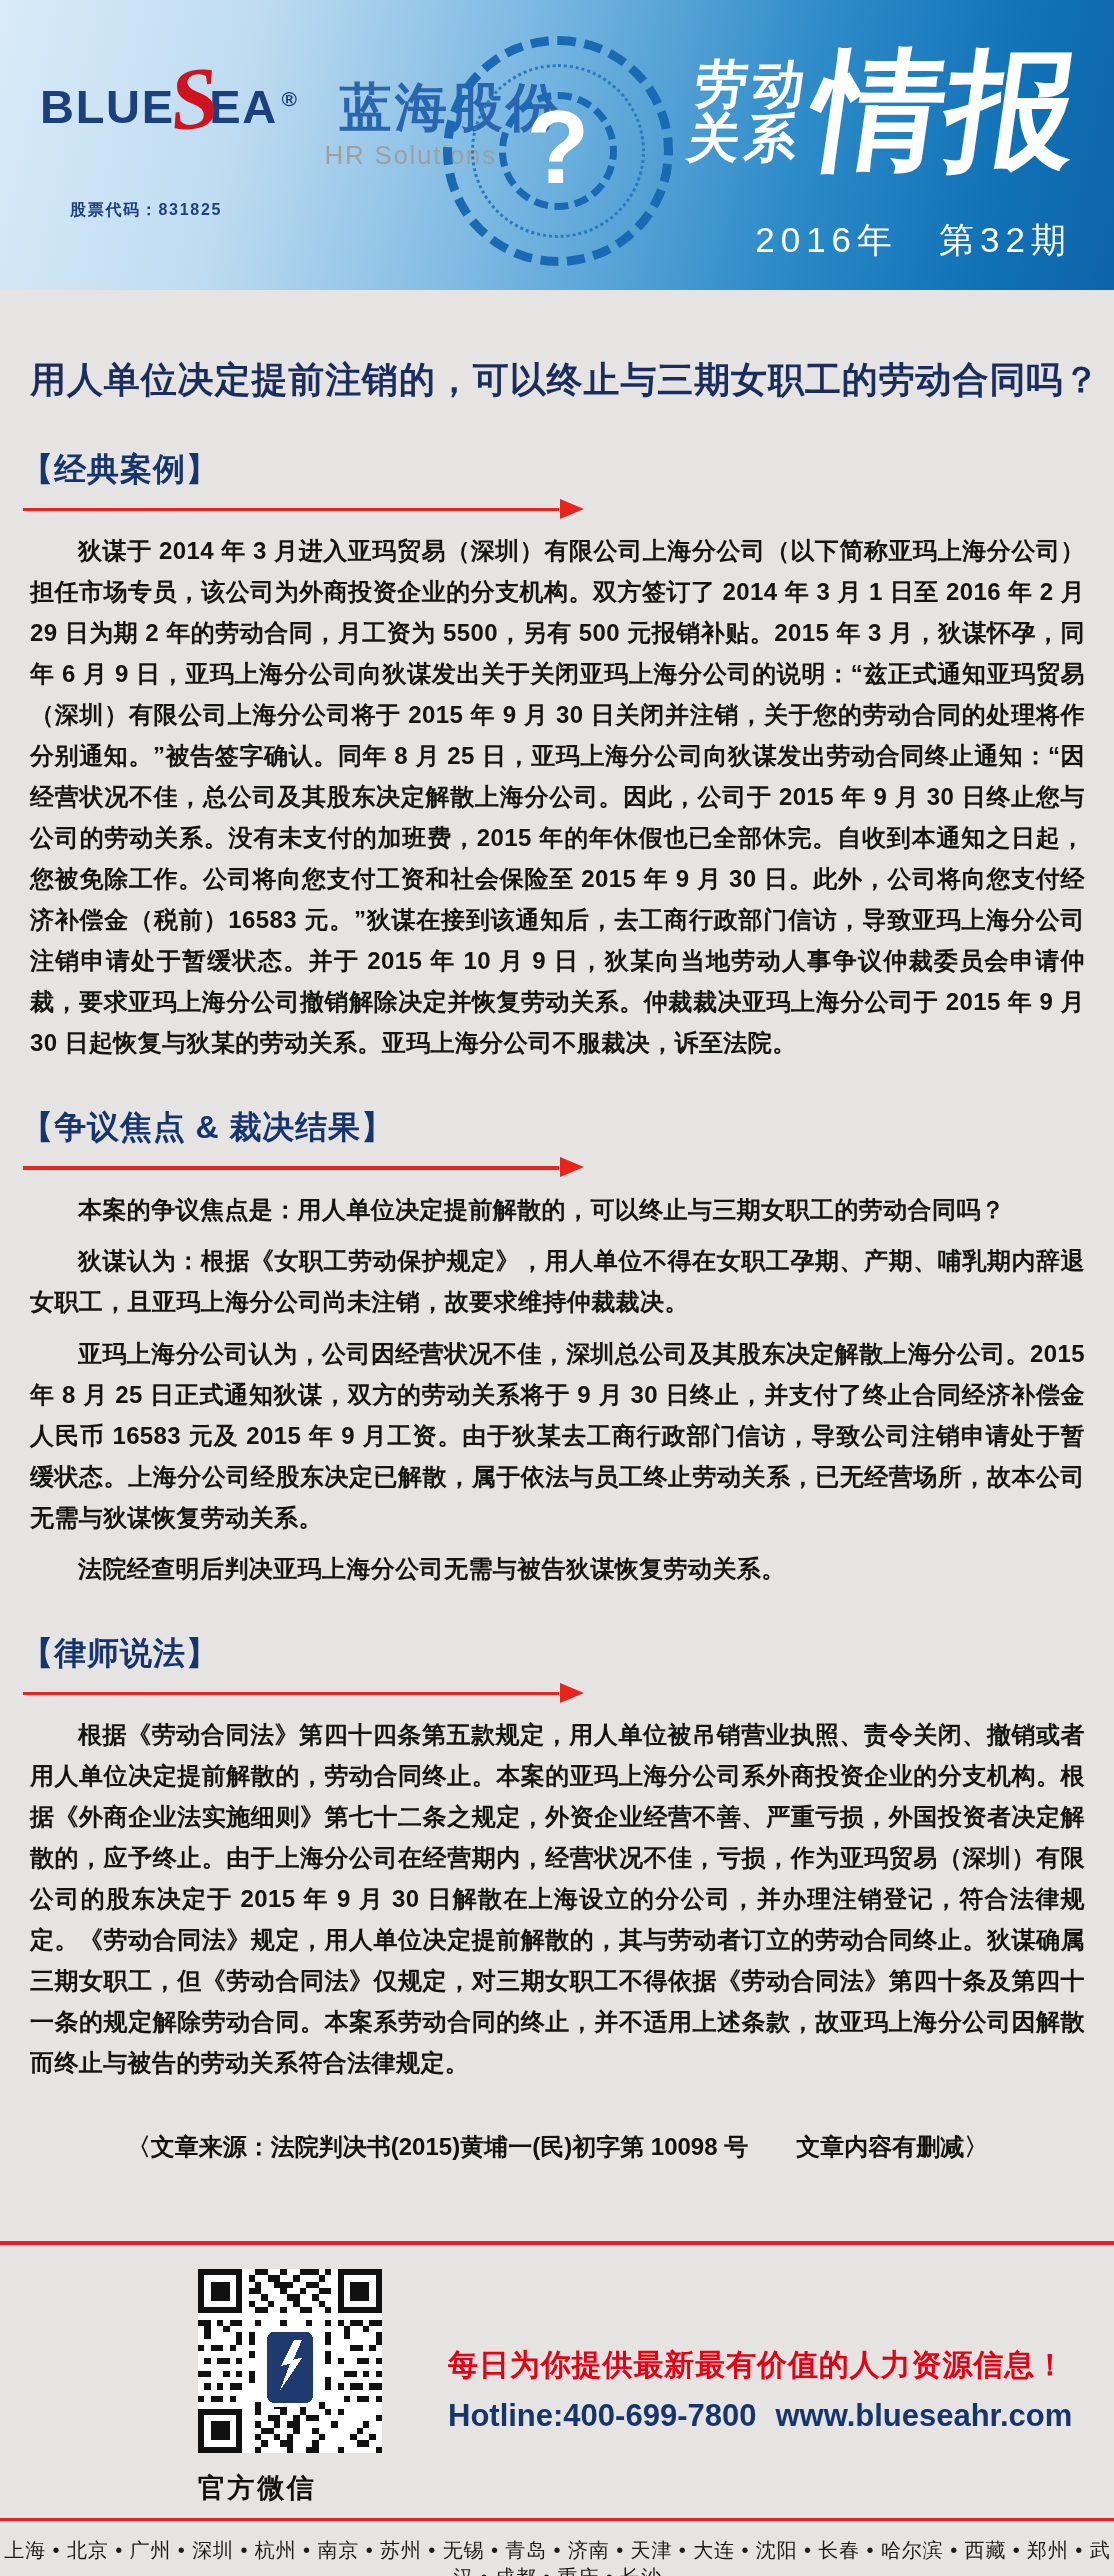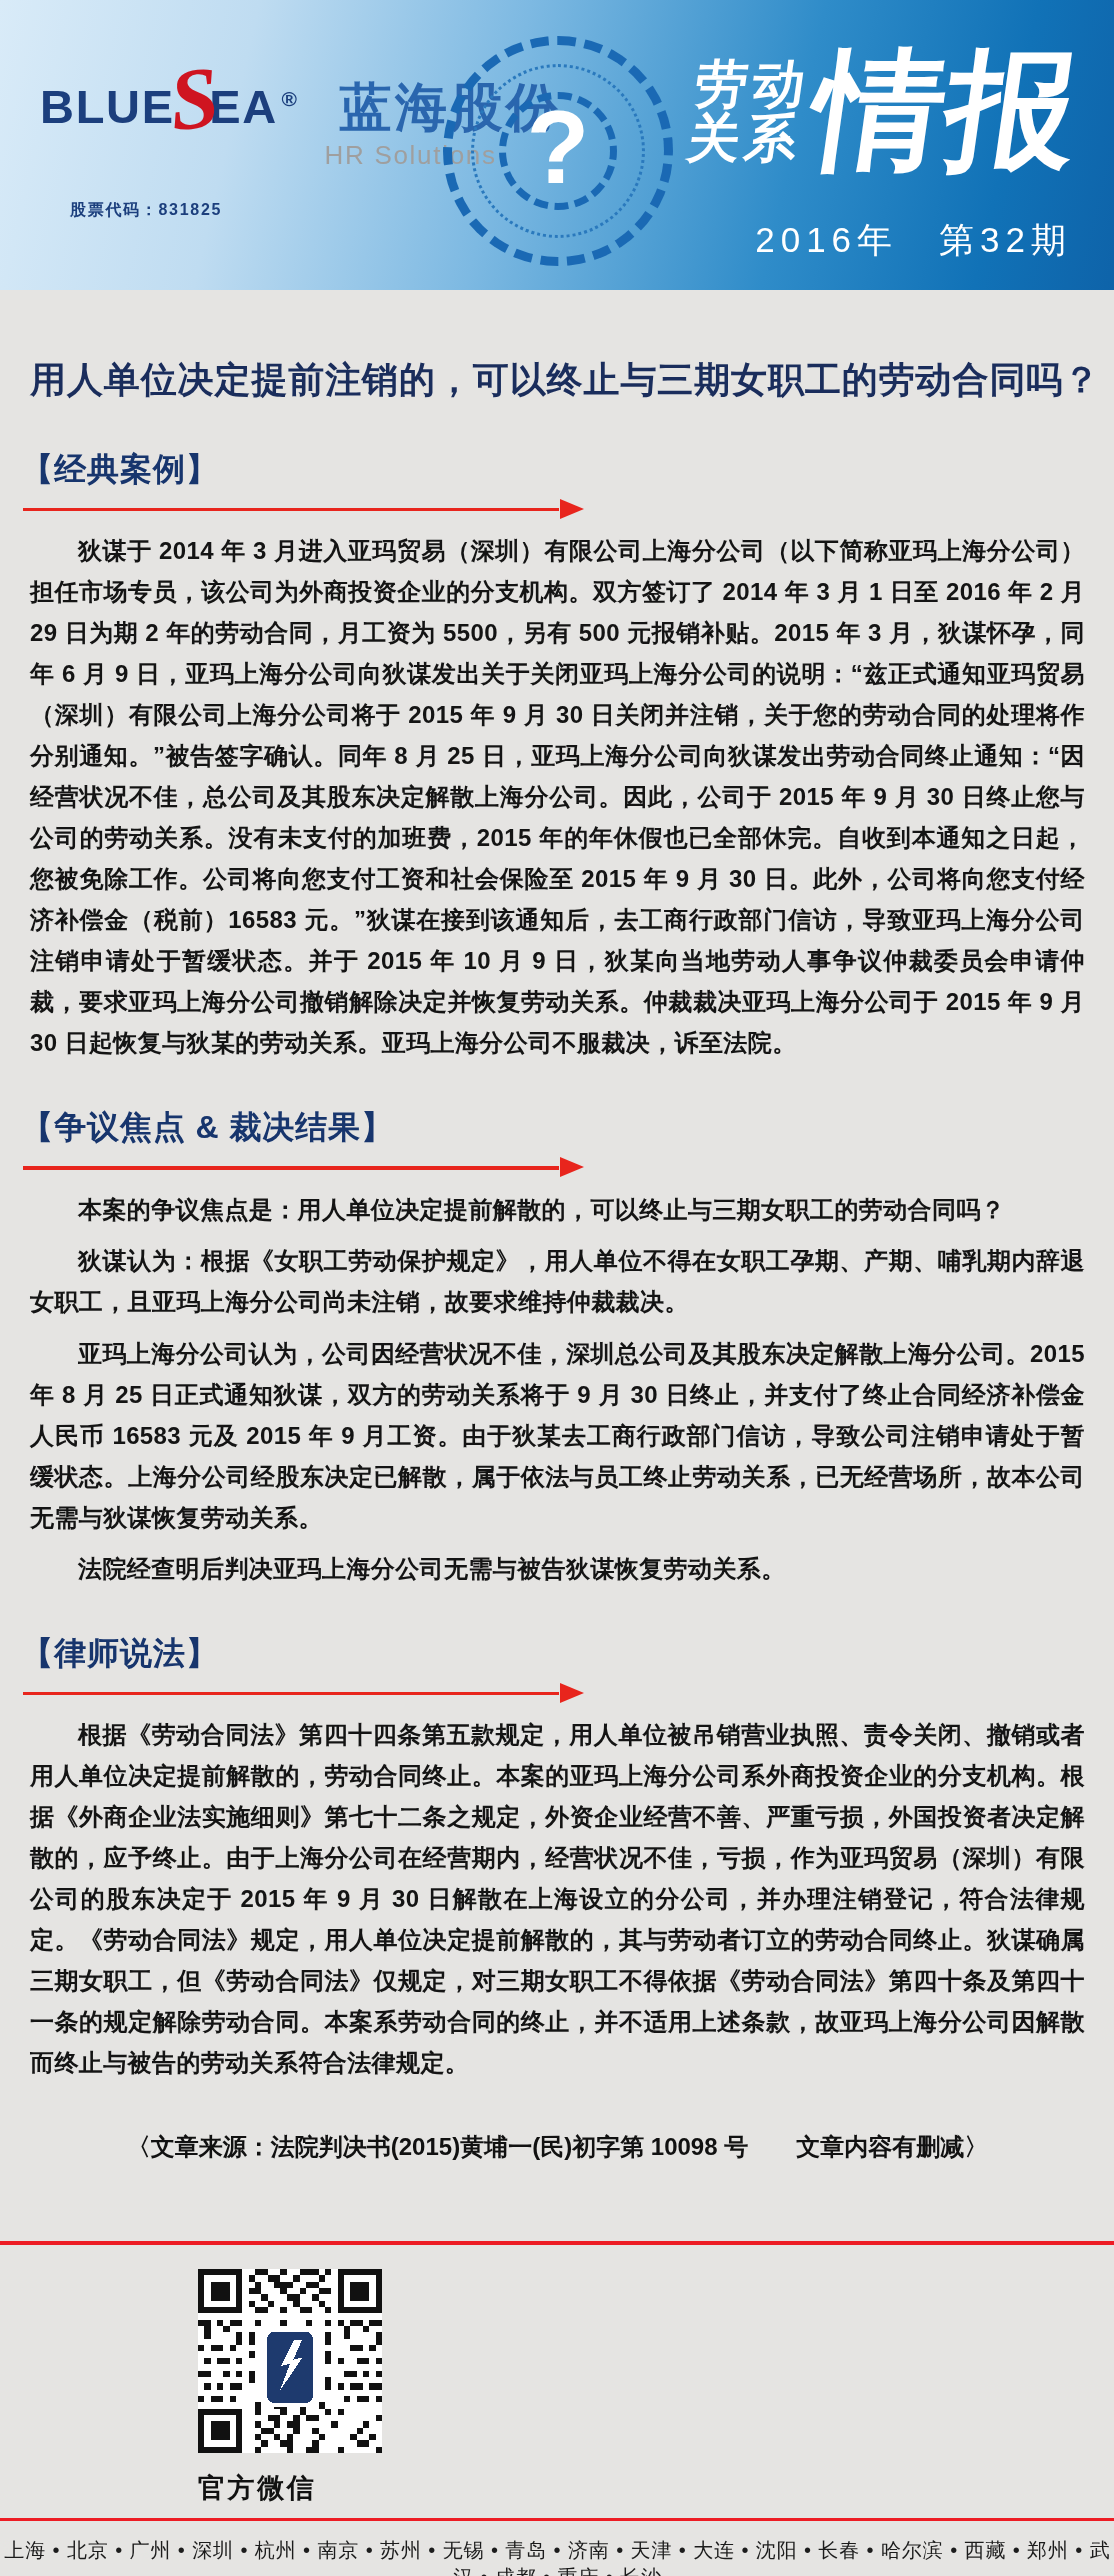--- a/index.html
+++ b/index.html
@@ -297,19 +297,25 @@
             <rect x="28" y="28" width="1" height="1"></rect>
         </g>
         <g>
           <rect x="10.6" y="9.6" width="7.8" height="11.8" rx="1.4" fill="#1e3a6e" stroke="#ffffff" stroke-width="0.6"></rect>
           <path d="M15.1 11.2 L13.1 15.3 L14.5 14.9 L12.9 19.2 L16.5 13.9 L15.0 14.3 L16.4 11.2 Z" fill="#ffffff"></path>
         </g>
       </svg>
       <div class="wechat-label">官方微信</div>
     </div>
 
+    <div class="footer-right">
+      <div class="slogan">每日为你提供最新最有价值的人力资源信息！</div>
+      <div class="hotline-row">
+        <span>Hotline:400-699-7800</span><span class="site">www.blueseahr.com</span>
+      </div>
+    </div>
 
     <div class="divider-red2"></div>
     <div class="cities">上海 • 北京 • 广州 • 深圳 • 杭州 • 南京 • 苏州 • 无锡 • 青岛 • 济南 • 天津 • 大连 • 沈阳 • 长春 • 哈尔滨 • 西藏 • 郑州 • 武汉 • 成都 • 重庆 • 长沙</div>
   </div>
 
 </div>
 
 
 </body></html>

